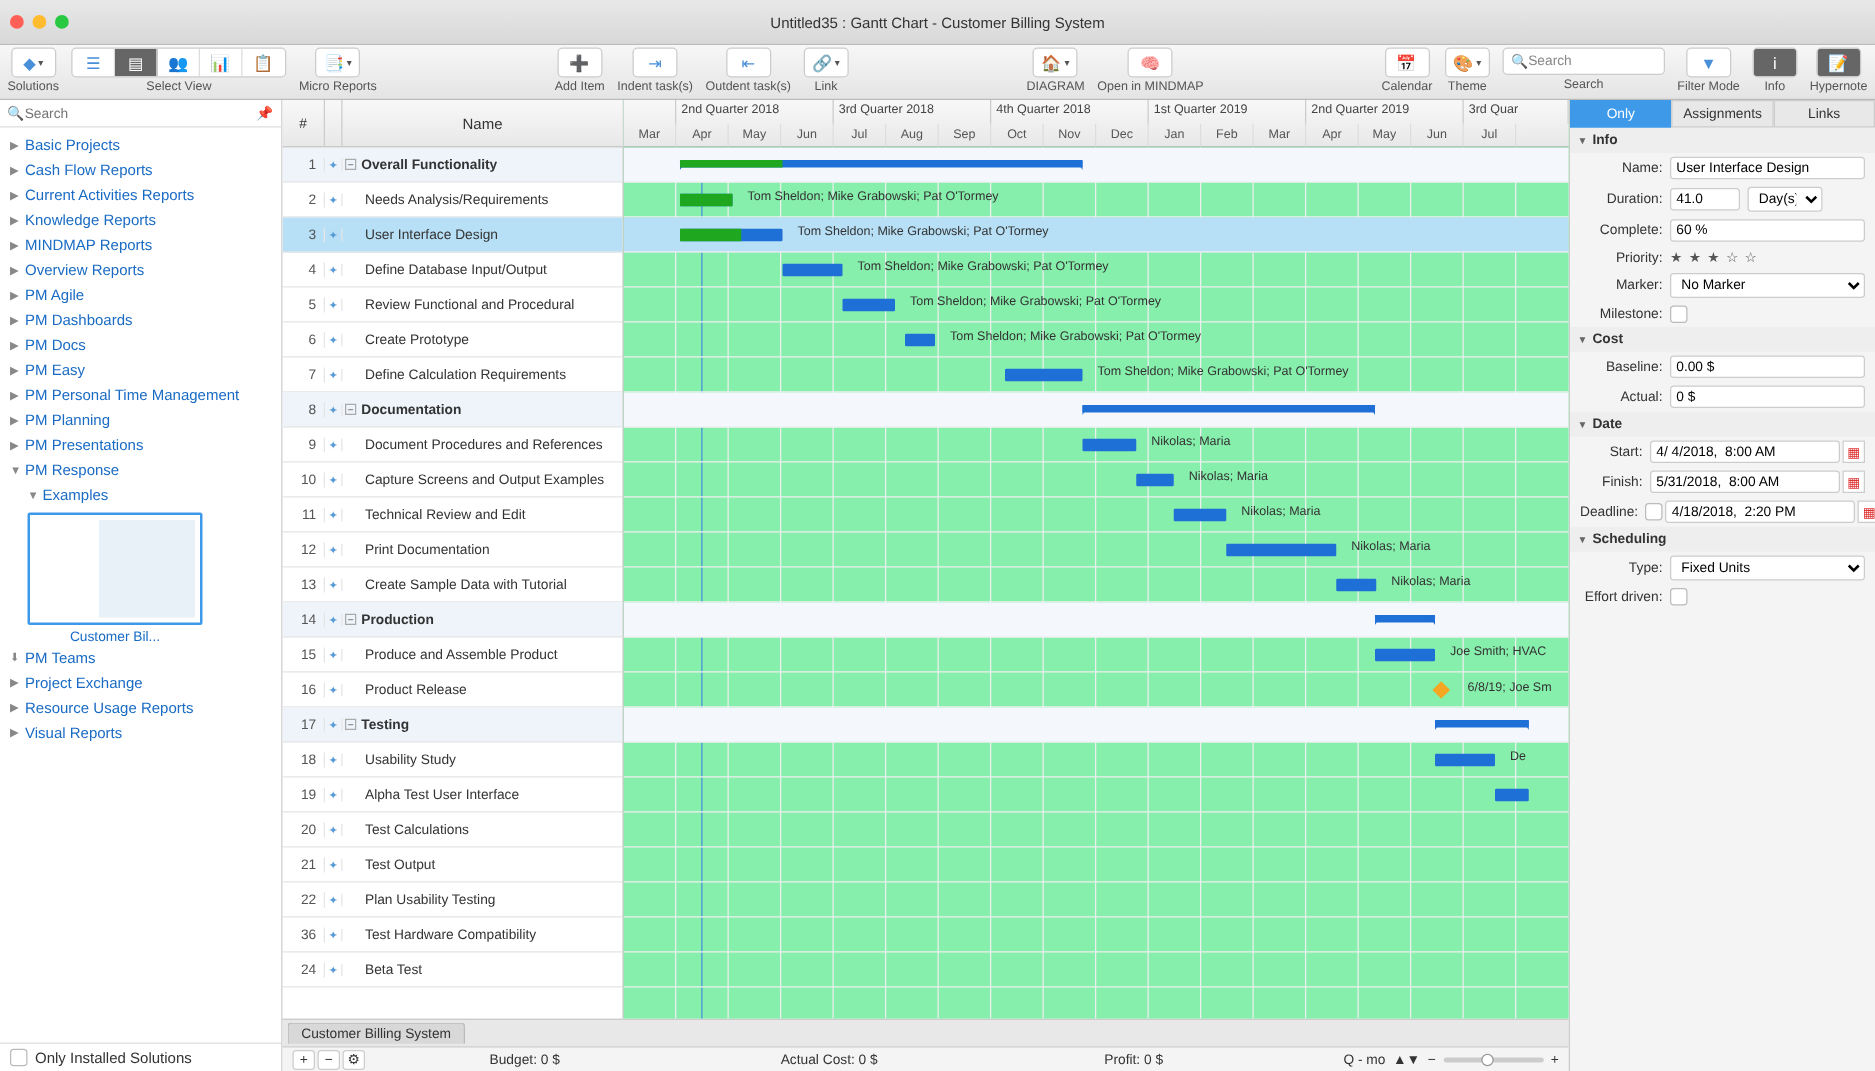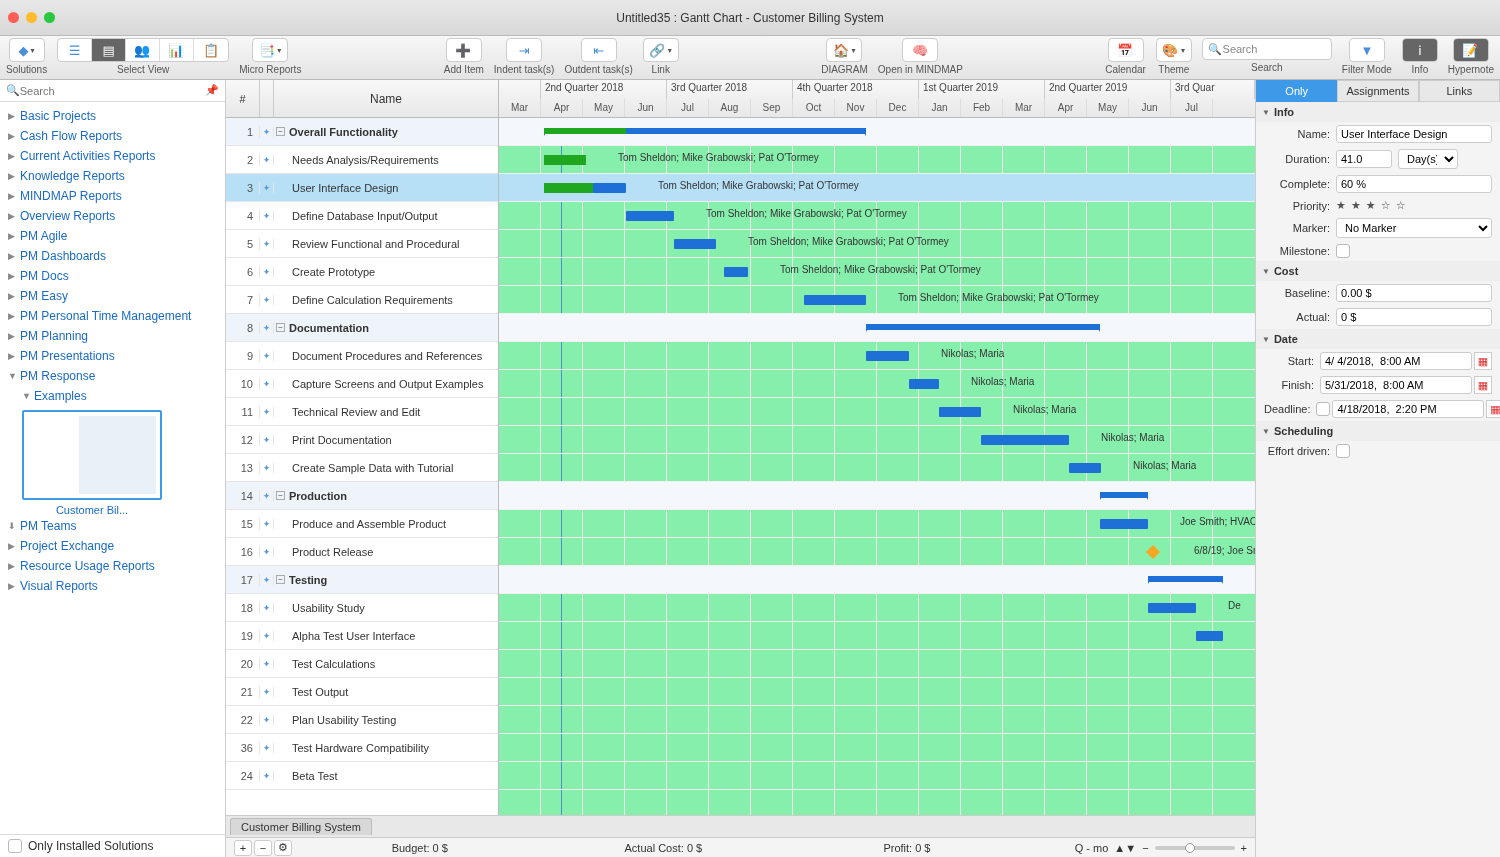--- a/index.html
+++ b/index.html
@@ -60,21 +60,21 @@
 .g-col{border-right:1px solid #eee;}
 .g-row{height:28px; border-bottom:1px solid #f0f0f0; position:relative;}
 .g-row.sel{background:#b7e0f7;}
 .g-row.grp{background:#f4f8fc;}
 .bar{position:absolute; top:9px; height:10px; background:#1e6fd6; border-radius:1px;}
 .bar.summary{background:#1e6fd6; height:6px; top:10px;}
 .bar.summary::before,.bar.summary::after{content:''; position:absolute; top:0; width:0; height:0; border-top:8px solid #1e6fd6;}
 .bar.summary::before{left:0; border-right:5px solid transparent;}
 .bar.summary::after{right:0; border-left:5px solid transparent;}
 .bar .prog{position:absolute; left:0; top:0; bottom:0; background:#1fa81f;}
-.bar-label{position:absolute; left:100%; top:-3px; white-space:nowrap; font-size:10px; color:#333; padding-left:12px;margin-left:20px;}
+.bar-label{position:absolute; left:100%; top:-3px; white-space:nowrap; font-size:10px; color:#333; padding-left:12px;}
 .milestone{position:absolute; top:9px; width:10px; height:10px; background:#f5a623; transform:rotate(45deg);}
 .today-line{position:absolute; top:0; bottom:0; width:1px; background:#4a90d9;}
 .tabs-bar{height:22px; background:#e8e8e8; border-top:1px solid #ccc; display:flex; align-items:center; padding:0 4px;}
 .doc-tab{background:#d8d8d8; border:1px solid #bbb; border-bottom:none; padding:2px 10px; border-radius:3px 3px 0 0; font-size:11px;}
 .statusbar{height:20px; background:#f4f4f4; border-top:1px solid #ccc; display:flex; align-items:center; padding:0 8px; font-size:11px; gap:12px;}
 .statusbar .btns{display:flex; gap:2px;}
 .sb-btn{width:18px; height:16px; border:1px solid #ccc; background:#fff; border-radius:3px; display:flex; align-items:center; justify-content:center; font-size:11px;}
 .statusbar .fld{flex:1; text-align:center;}
 .zoom{display:flex; align-items:center; gap:6px;margin-left:40px;}
 .zoom-track{width:80px; height:4px; background:#ccc; border-radius:2px; position:relative;}
@@ -676,18 +676,22 @@
             <div class="check"></div>
             <input value="4/18/2018,  2:20 PM" style="">
             <div class="cal-btn">▦</div>
           </div>
         </div>
       <div class="insp-sec-h">
           <span class="arr">▼</span>
           <span>Scheduling</span>
         </div>
       <div class="insp-row">
+          <label>Type:</label>
+          <select><option>Fixed Units</option></select>
+        </div>
+      <div class="insp-row">
           <label>Effort driven:</label>
           <div class="check"></div>
         </div>
     </div>
   </div>
 </div>
 
 </body></html>

